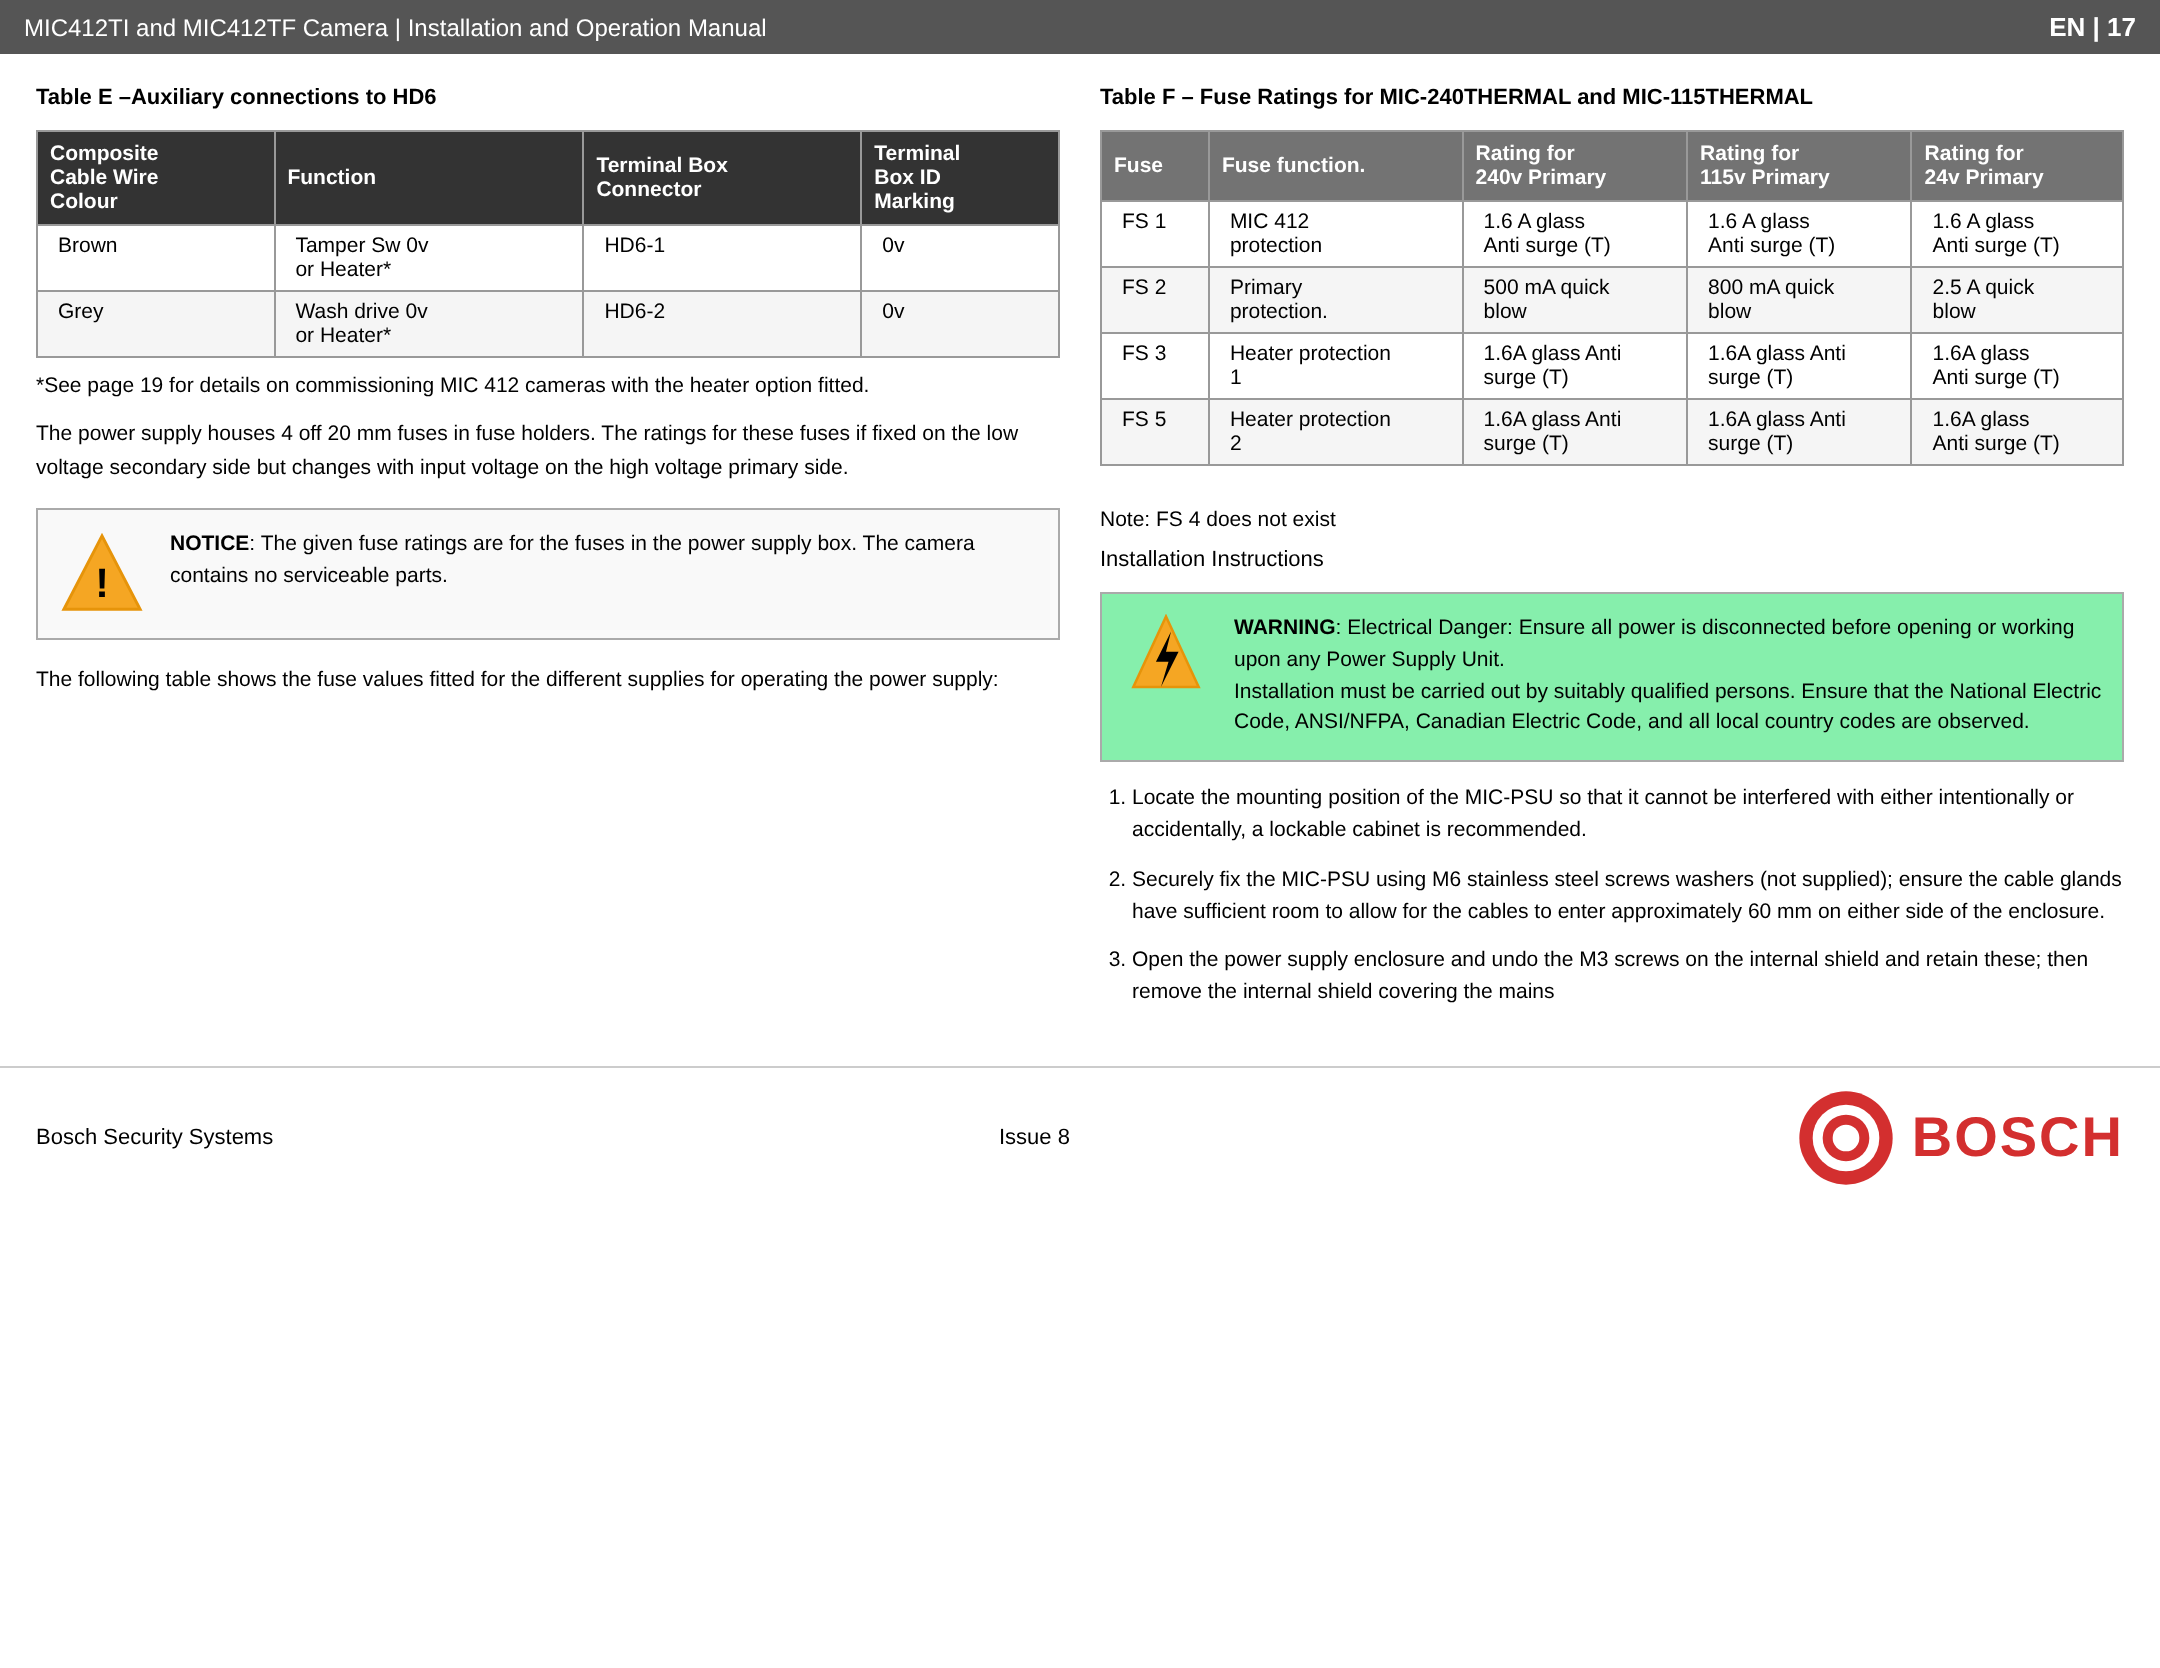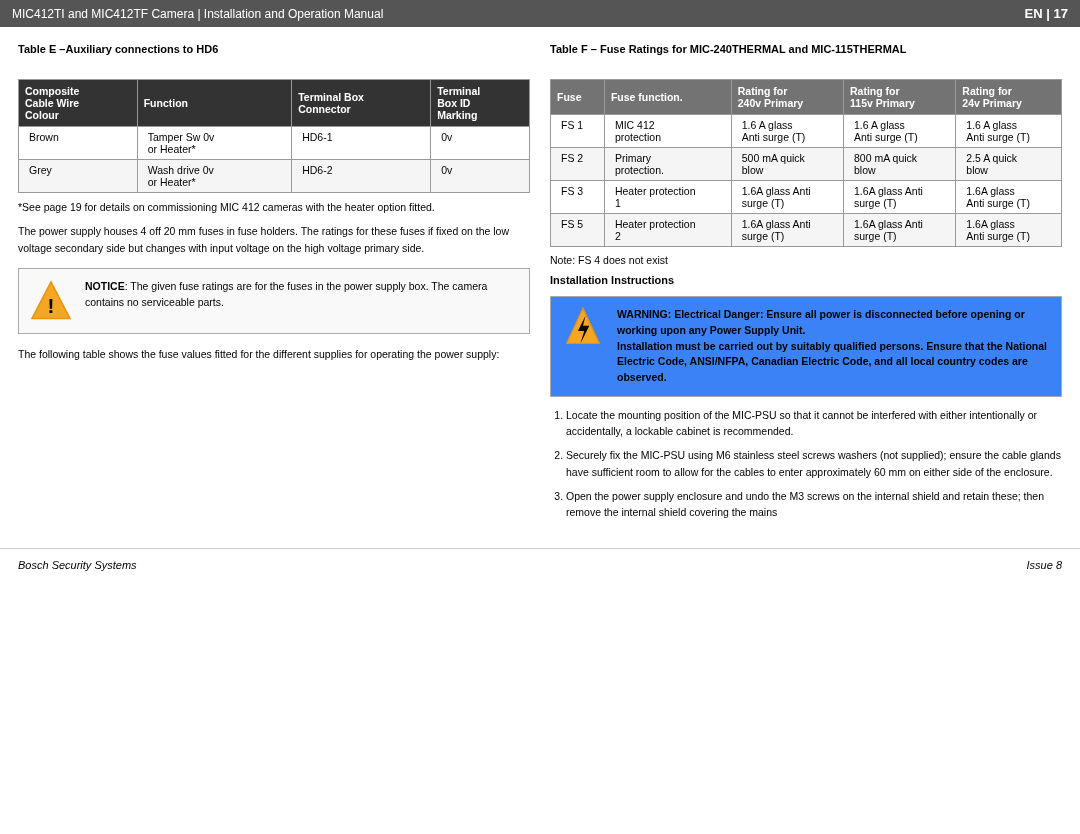--- a/index.html
+++ b/index.html
@@ -45,21 +45,21 @@
 
     
     .right-col {
       flex: 1;
       min-width: 0;
     }
 
     .section-title {
       font-weight: bold;
       font-size: 11px;
-      margin-bottom: 24px;
+      margin-bottom: 10px;
     }
 
     
     table {
       border-collapse: collapse;
       width: 100%;
       font-size: 10.5px;
     }
     th {
       background: #333;
@@ -105,22 +105,21 @@
     }
 
     
     .warning-box {
       display: flex;
       align-items: flex-start;
       border: 1px solid #aaa;
       padding: 10px;
       margin: 10px 0;
       gap: 12px;
-      background: #3b82f6;
-      font-weight: bold;
+      background: #86efac;
     }
     .warning-bolt-icon {
       width: 44px;
       height: 44px;
       flex-shrink: 0;
     }
     .warning-text {
       font-size: 10.5px;
       line-height: 1.5;
     }
@@ -146,21 +145,20 @@
     }
 
     
     .footer {
       border-top: 1px solid #ccc;
       display: flex;
       justify-content: space-between;
       align-items: center;
       padding: 10px 18px;
       margin-top: 10px;
-      font-style: italic;
     }
     .footer-left {
       font-size: 11px;
     }
     .footer-center {
       font-size: 11px;
     }
     .footer-right {
       display: flex;
       align-items: center;
@@ -178,21 +176,21 @@
     }
 
     
     .fuse-ratings-title {
       font-weight: bold;
       font-size: 11px;
       margin: 10px 0 5px 0;
     }
 
     .installation-title {
-      font-weight: bold;
+      font-weight: normal;
       font-size: 11px;
       margin: 8px 0 4px 0;
     }
   </style>
 </head>
 <body>
 
 <div class="header-bar">
   <span class="title">MIC412TI and MIC412TF Camera | Installation and Operation Manual</span>
   <span class="page-num">EN | 17</span>
@@ -286,21 +284,21 @@
         <tr>
           <td>FS 5</td>
           <td>Heater protection<br>2</td>
           <td>1.6A glass Anti<br>surge (T)</td>
           <td>1.6A glass Anti<br>surge (T)</td>
           <td>1.6A glass<br>Anti surge (T)</td>
         </tr>
       </tbody>
     </table>
 
-    <p class="note-text" style="margin-top:7px;">Note: FS 4 does not exist</p>
+    <p class="note-text" style="margin-top:21px;">Note: FS 4 does not exist</p>
 
     <div class="installation-title">Installation Instructions</div>
 
     <div class="warning-box">
       <svg class="warning-bolt-icon" viewBox="0 0 60 70" xmlns="http://www.w3.org/2000/svg">
         <polygon points="30,2 56,58 4,58" fill="#f5a623" stroke="#e6940a" stroke-width="2"></polygon>
         <polygon points="34,14 22,38 32,38 26,58 40,30 30,30" fill="#000"></polygon>
       </svg>
       <p class="warning-text">
         <strong>WARNING</strong><span>: Electrical Danger: Ensure all power is disconnected before opening or working upon any Power Supply Unit.<br>Installation must be carried out by suitably qualified persons. Ensure that the National Electric Code, ANSI/NFPA, Canadian Electric Code, and all local country codes are observed.</span>
@@ -312,13 +310,23 @@
       <li>Securely fix the MIC-PSU using M6 stainless steel screws washers (not supplied); ensure the cable glands have sufficient room to allow for the cables to enter approximately 60 mm on either side of the enclosure.</li>
       <li>Open the power supply enclosure and undo the M3 screws on the internal shield and retain these; then remove the internal shield covering the mains</li>
     </ol>
 
   </div>
 </div>
 
 <div class="footer">
   <span class="footer-left">Bosch Security Systems</span>
   <span class="footer-center">Issue 8</span>
+  <div class="footer-right">
+
+    <svg class="bosch-logo-circle" viewBox="0 0 60 60" xmlns="http://www.w3.org/2000/svg">
+      <circle cx="30" cy="30" r="28" fill="#d32f2f"></circle>
+      <circle cx="30" cy="30" r="20" fill="#fff"></circle>
+      <circle cx="30" cy="30" r="14" fill="#d32f2f"></circle>
+      <circle cx="30" cy="30" r="8" fill="#fff"></circle>
+    </svg>
+    <span class="bosch-text">BOSCH</span>
+  </div>
 </div>
 
 </body></html>

